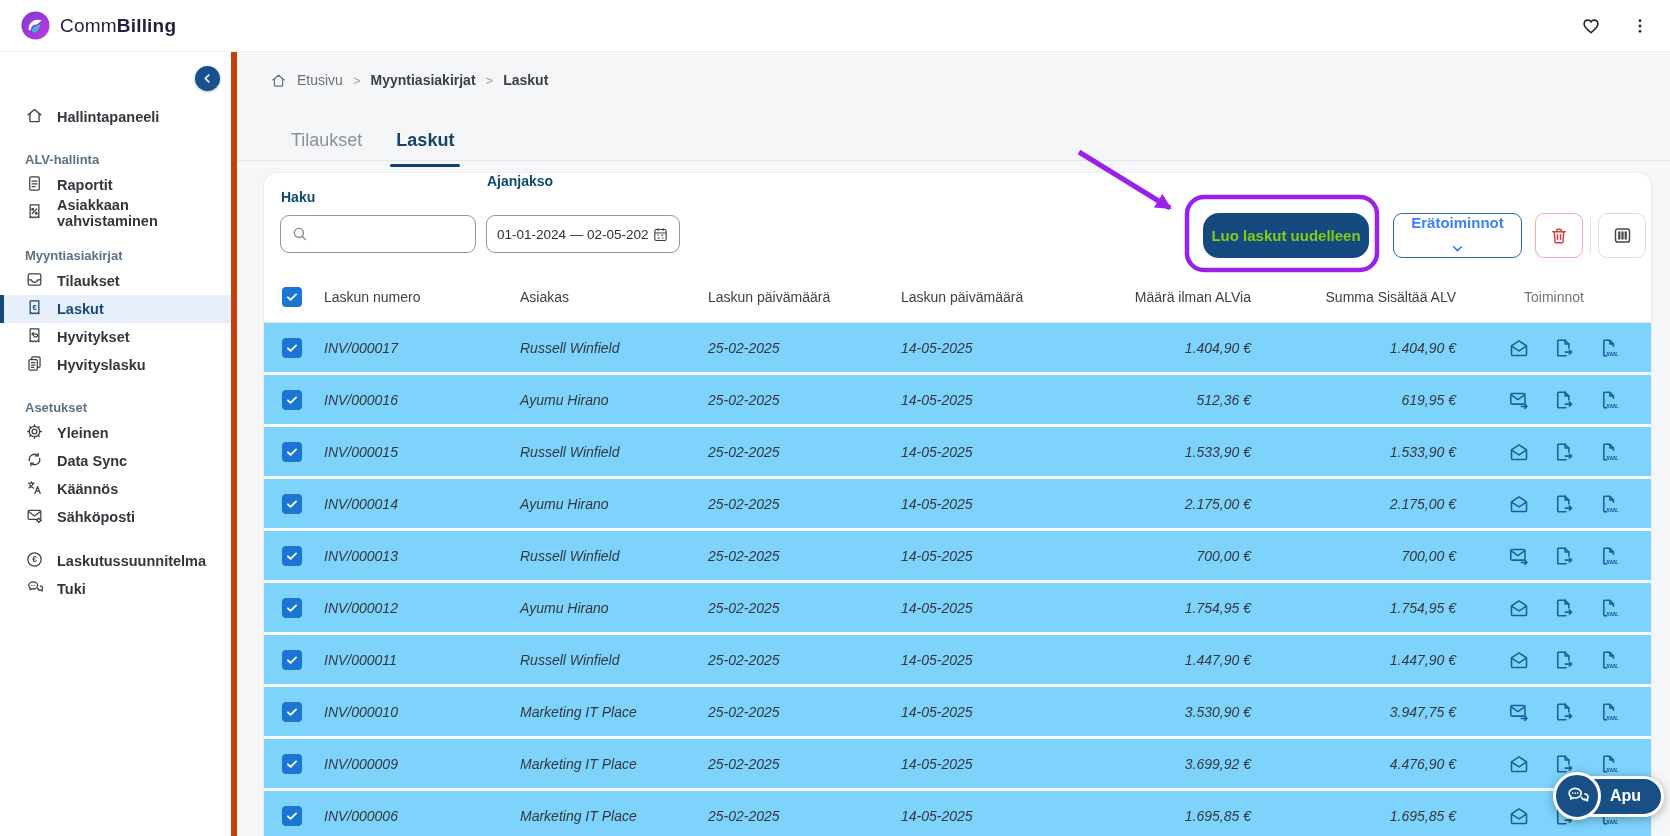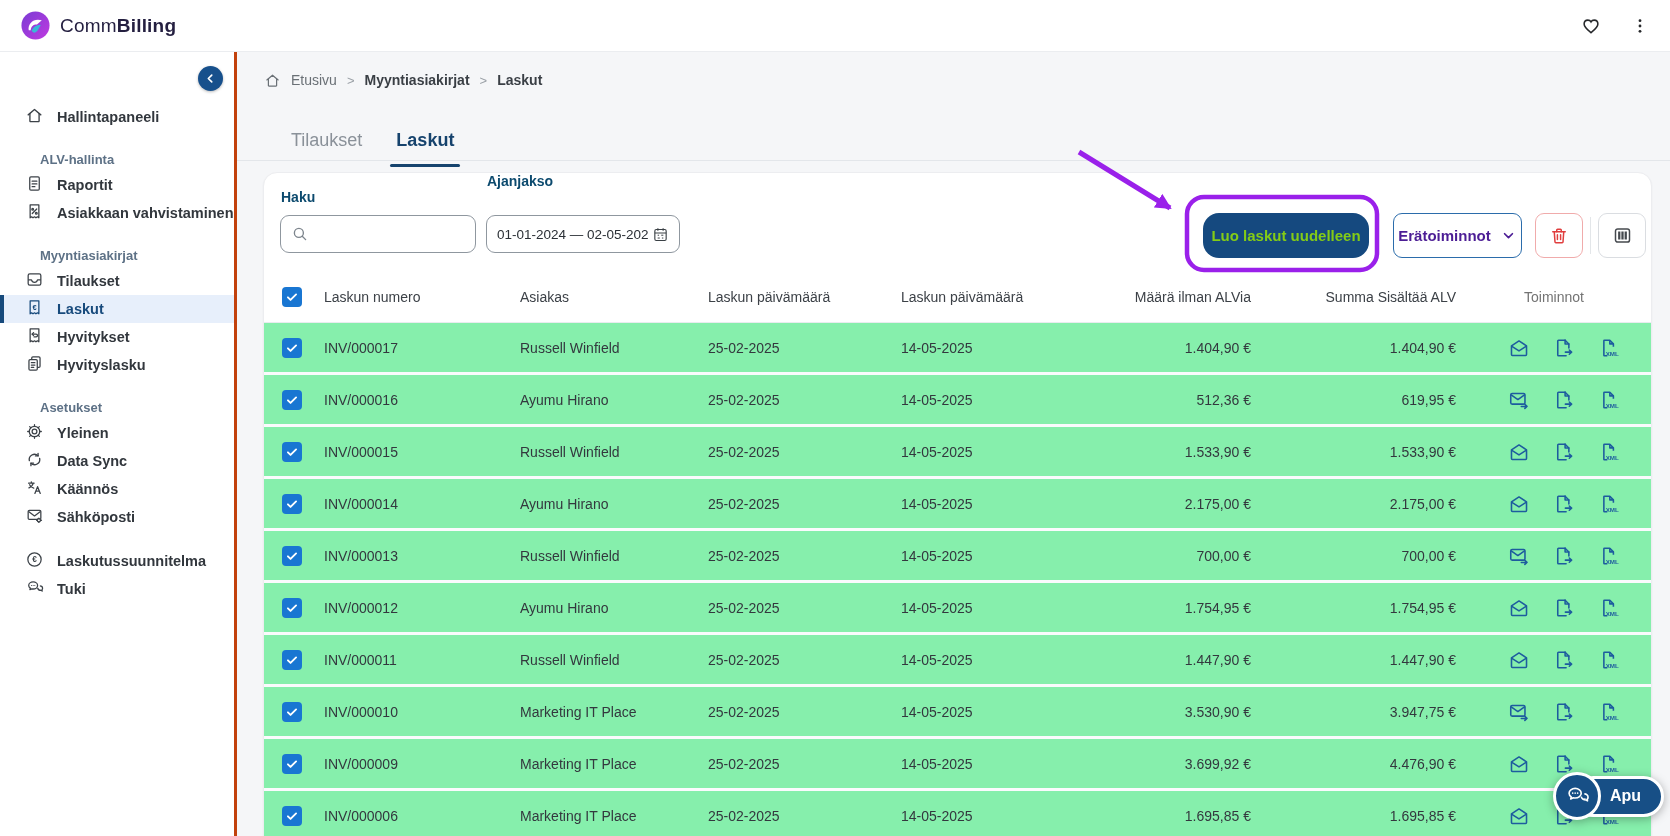--- a/index.html
+++ b/index.html
@@ -10,39 +10,39 @@
   .topbar { position:absolute; left:0; top:0; right:0; height:52px; background:#fff;
             border-bottom:1px solid #ebedf0; display:flex; align-items:center; padding:0 20px; z-index:30; }
   .brand { display:flex; align-items:center; gap:9px; }
   .brand-text { font-size:19px; color:#241f40; letter-spacing:.2px; }
   .brand-text .bold { font-weight:800; }
   .topbar-actions { margin-left:auto; display:flex; align-items:center; gap:28px; color:#26282b; }
   .icon-btn { display:flex; align-items:center; justify-content:center; cursor:pointer; }
 
   
   .sidebar { position:absolute; left:0; top:52px; width:237px; bottom:0; background:#fff;
-             border-right:3px solid #c2410c; z-index:20; }
+             border-right:6px solid #c2410c; z-index:20; }
   .collapse-row { height:48px; position:relative; }
   .collapse-btn { position:absolute; right:11px; top:14px; width:25px; height:25px; border-radius:50%;
                   background:#17508c; display:flex; align-items:center; justify-content:center;
                   box-shadow:0 1px 3px rgba(0,0,0,.28); cursor:pointer; }
   .side-nav > .side-item:first-of-type { margin-top:3px; }
   .side-item { height:28px; display:flex; align-items:center; gap:13px; padding-left:25px;
                font-size:14.5px; font-weight:600; color:#32373d; position:relative; cursor:pointer; }
   .side-item svg { width:19px; height:19px; color:#3c4248; flex:none; }
   .side-item.active { background:#e7effb; color:#174a7c; }
   .side-item.active svg { color:#174a7c; }
   .side-item.active::before { content:""; position:absolute; left:0; top:0; bottom:0; width:4px; background:#174a7c; }
   .side-item.gap { margin-top:16px; }
-  .side-section { margin-top:16px; height:24px; display:flex; align-items:center; padding-left:40px;
+  .side-section { margin-top:16px; height:24px; display:flex; align-items:center; padding-left:25px;
                   font-size:13px; font-weight:700; color:#5d7186; }
 
   
   .main { position:absolute; left:237px; top:52px; right:0; bottom:0; background:#f5f6f8; overflow:hidden; }
-  .breadcrumb { position:absolute; left:27px; top:14px; height:28px; display:flex; align-items:center;
+  .breadcrumb { position:absolute; left:33px; top:14px; height:28px; display:flex; align-items:center;
                 gap:10px; font-size:14px; color:#6a7076; }
   .breadcrumb svg { width:17px; height:17px; }
   .crumb-strong { color:#3a3f45; font-weight:700; }
   .crumb-sep { color:#9aa0a6; font-size:13px; }
   .tabs { position:absolute; left:0; top:78px; right:0; height:31px; border-bottom:1px solid #e3e6ea;
           display:flex; padding-left:54px; gap:34px; }
   .tab { font-size:18px; color:#8a9199; font-weight:500; position:relative; cursor:pointer; white-space:nowrap; }
   .tab.active { color:#16436d; font-weight:600; }
   .tab.active::after { content:""; position:absolute; left:-6px; right:-6px; bottom:-7px; height:3.5px;
                        background:#16436d; border-radius:2px; }
@@ -59,34 +59,34 @@
                 border-radius:9px; display:flex; align-items:center; padding-left:10px; gap:7px; background:#fff; }
   .search-box input { border:none; outline:none; width:140px; font-size:14px; font-family:inherit; background:transparent; }
   .date-box { position:absolute; left:222px; top:42px; width:194px; height:38px; border:1px solid #8f979f;
               border-radius:9px; display:flex; align-items:center; padding:0 10px; font-size:13.5px;
               color:#2a2f35; background:#fff; cursor:pointer; }
   .date-box .cal { margin-left:auto; display:flex; }
   .btn-primary { position:absolute; left:939px; top:40px; width:166px; height:45px; background:#15497f; color:#84cc16;
                  font-size:15px; font-weight:700; border:none; border-radius:16px; display:flex; align-items:center;
                  justify-content:center; cursor:pointer; font-family:inherit; }
   .btn-batch { position:absolute; left:1129px; top:40px; width:129px; height:45px; background:#fff;
-               border:1px solid #2b6cab; border-radius:9px; color:#4c1d95; font-weight:700; font-size:15px;
-               display:flex; align-items:center; justify-content:center; gap:9px; cursor:pointer; font-family:inherit; }
+               border:1px solid #2b6cab; border-radius:9px; color:#3b82f6; font-weight:700; font-size:15px;
+               display:flex; align-items:center; justify-content:center; gap:9px; cursor:pointer; font-family:inherit;flex-direction:column; }
   .btn-trash { position:absolute; left:1271px; top:40px; width:48px; height:45px; background:#fff;
                border:1px solid #f0abab; border-radius:9px; display:flex; align-items:center; justify-content:center;
                color:#e03e3e; cursor:pointer; }
   .v-div { position:absolute; left:1326px; top:44px; height:37px; width:1px; background:#e3e6e9; }
   .btn-cols { position:absolute; left:1334px; top:40px; width:48px; height:45px; background:#fff;
               border:1px solid #dadde1; border-radius:9px; display:flex; align-items:center; justify-content:center;
               color:#45494e; cursor:pointer; }
 
   
   .grid-row { display:grid; grid-template-columns:48px 202px 190px 190px 170px 190px 205px 1fr; align-items:center; }
   .thead { height:52px; background:#fff; border-bottom:1px solid #e9ecef; font-size:14px; color:#3c4147; font-weight:500; }
-  .trow { height:52px; background:#86efac; border-bottom:3px solid #fafbfd; font-size:14px; color:#33383e; }
+  .trow { height:52px; background:#7dd3fc; border-bottom:3px solid #fafbfd; font-size:14px; color:#33383e;font-style:italic; }
   .c-check { padding-left:18px; }
   .c-invoice { padding-left:12px; }
   .c-cust { padding-left:6px; }
   .c-d1 { padding-left:4px; }
   .c-d2 { padding-left:7px; }
   .c-a1, .c-a2 { text-align:right; padding-right:3px; }
   .c-act { display:flex; gap:23px; padding-left:49px; align-items:center; color:#1d5c9e; }
   .thead .c-act { padding-left:65px; color:#737373; }
   .cbx { width:20px; height:20px; border-radius:4px; background:#1976d2; display:flex; align-items:center;
          justify-content:center; cursor:pointer; }

